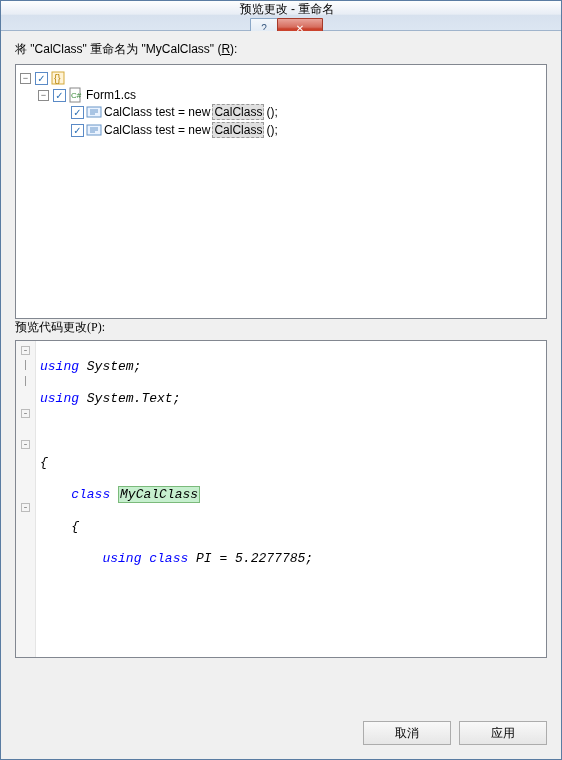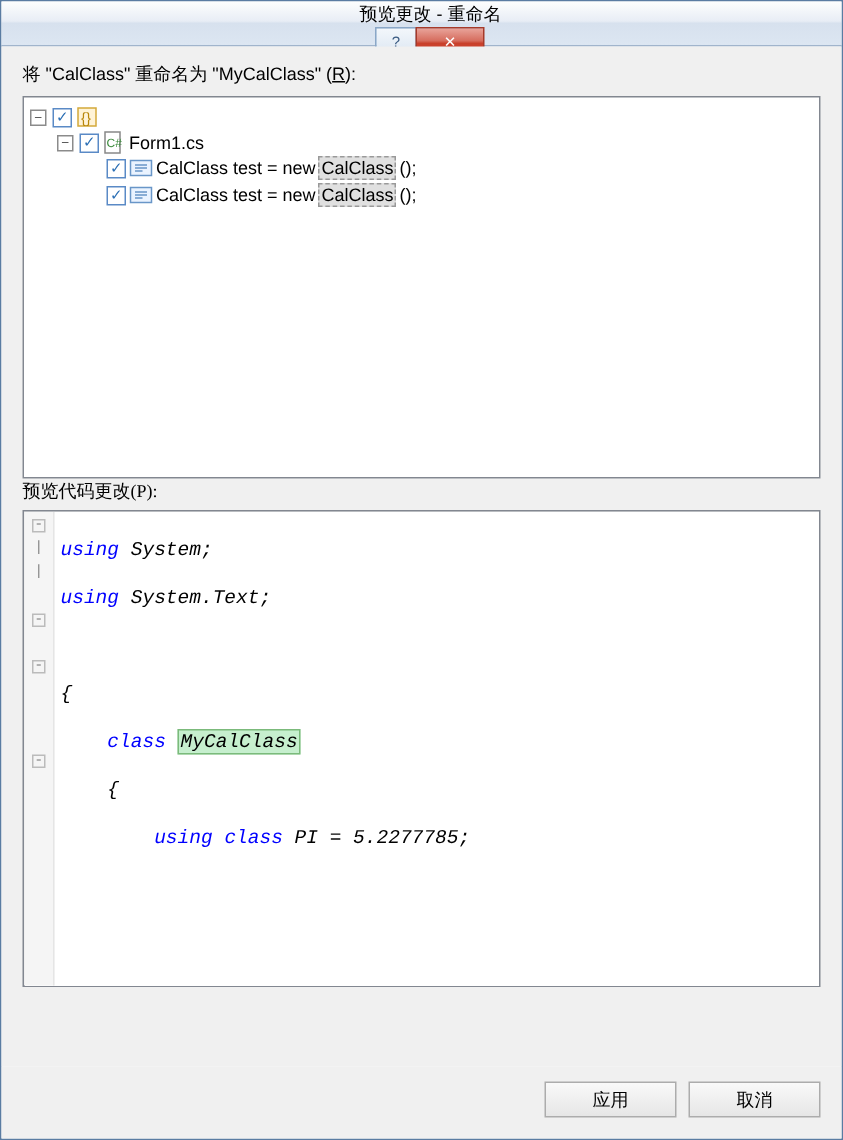--- a/index.html
+++ b/index.html
@@ -224,16 +224,16 @@
 <div> </div>
 
 
 
 
       </div>
     </div>
   </div>
 
   <div class="footer">
+    <button class="btn">取消</button>
     <button class="btn">应用</button>
-    <button class="btn">取消</button>
   </div>
 </div>
 
 </body></html>

